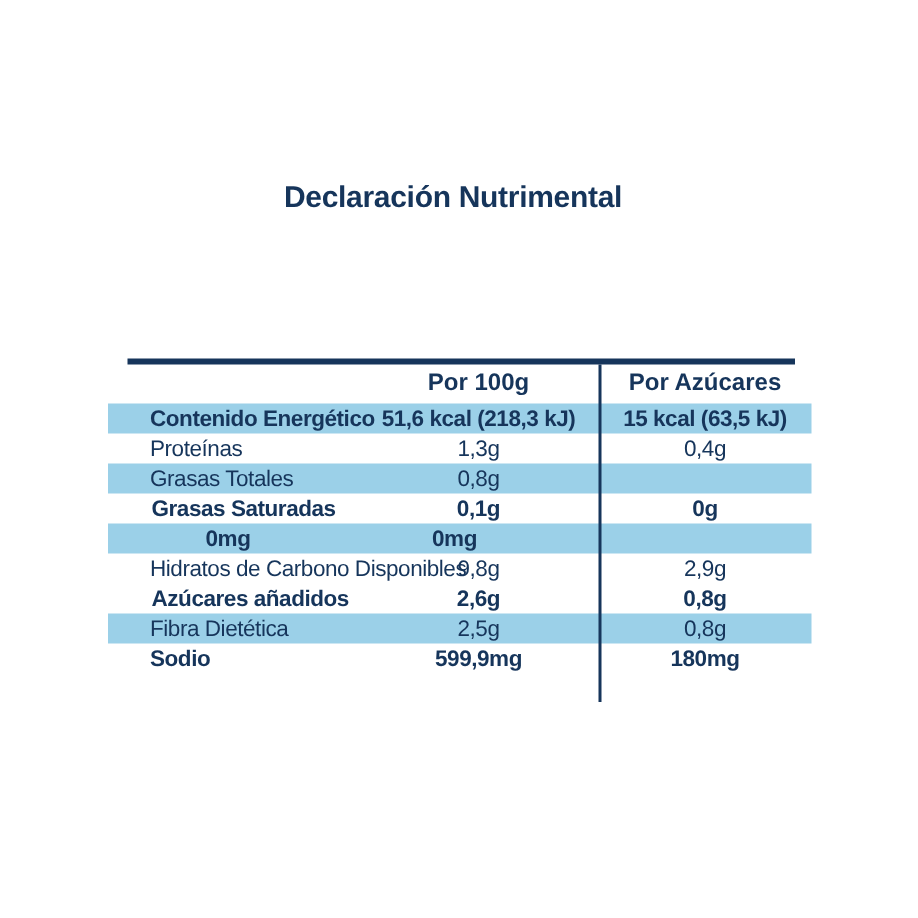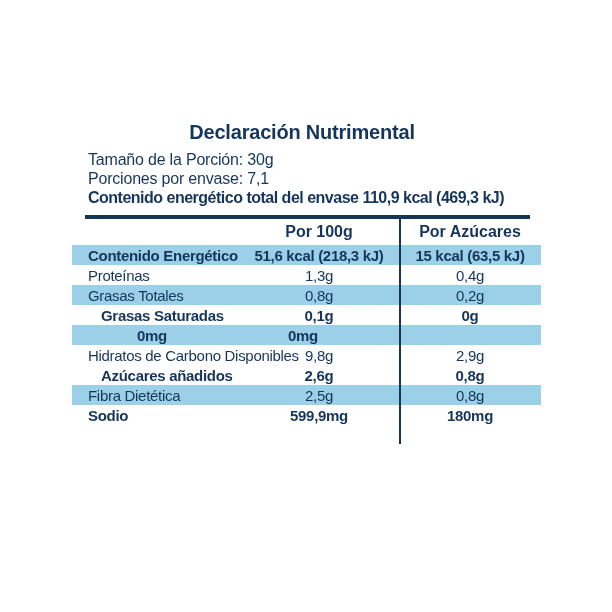--- a/index.html
+++ b/index.html
@@ -36,21 +36,21 @@
     letter-spacing: -0.2px;
     white-space: nowrap;
   }
   .info .bold-line {
     font-weight: bold;
     letter-spacing: -0.5px;
   }
   .table-wrap {
     position: absolute;
     left: 72px;
-    top: 215px;
+    top: 239px;
     width: 469px;
     height: 231px;
   }
   .top-rule {
     height: 4px;
     margin: 0 11px 0 13px;
     background: #16355B;
   }
   .vdivider {
     position: absolute;
@@ -72,37 +72,32 @@
   .row {
     display: flex;
     height: 20px;
     align-items: center;
     font-size: 15px;
     letter-spacing: -0.3px;
     white-space: nowrap;
   }
   .row.shaded { background: #9BD0E8; }
   .row.bold { font-weight: bold; }
-  .c1 { width: 167px; padding-left: 16px; overflow: visible; }
+  .c1 { width: 167px; padding-left: 28px; overflow: visible; }
   .row.indent .c1 { padding-left: 29px; }
   .c2 { width: 160px; text-align: center; }
   .c3 { width: 142px; text-align: center; }
 </style>
 </head>
 <body>
 
 <div class="canvas">
 
   <div class="title">Declaración Nutrimental</div>
 
-  <div class="info">
-    <div>Tamaño de la Porción: 30g</div>
-    <div>Porciones por envase: 7,1</div>
-    <div class="bold-line">Contenido energético total del envase 110,9 kcal (469,3 kJ)</div>
-  </div>
 
   <div class="table-wrap">
     <div class="top-rule"></div>
 
     <div class="hrow">
       <div class="c1"></div>
       <div class="c2">Por 100g</div>
       <div class="c3">Por Azúcares</div>
     </div>
 
@@ -113,21 +108,20 @@
           <div class="c3">15 kcal (63,5 kJ)</div>
         </div>
         <div class="row">
           <div class="c1">Proteínas</div>
           <div class="c2">1,3g</div>
           <div class="c3">0,4g</div>
         </div>
         <div class="row shaded">
           <div class="c1">Grasas Totales</div>
           <div class="c2">0,8g</div>
-          <div class="c3">0,2g</div>
         </div>
         <div class="row bold indent">
           <div class="c1">Grasas Saturadas</div>
           <div class="c2">0,1g</div>
           <div class="c3">0g</div>
         </div>
         <div class="row shaded bold indent">
           <div class="c2">0mg</div>
           <div class="c3">0mg</div>
         </div>

